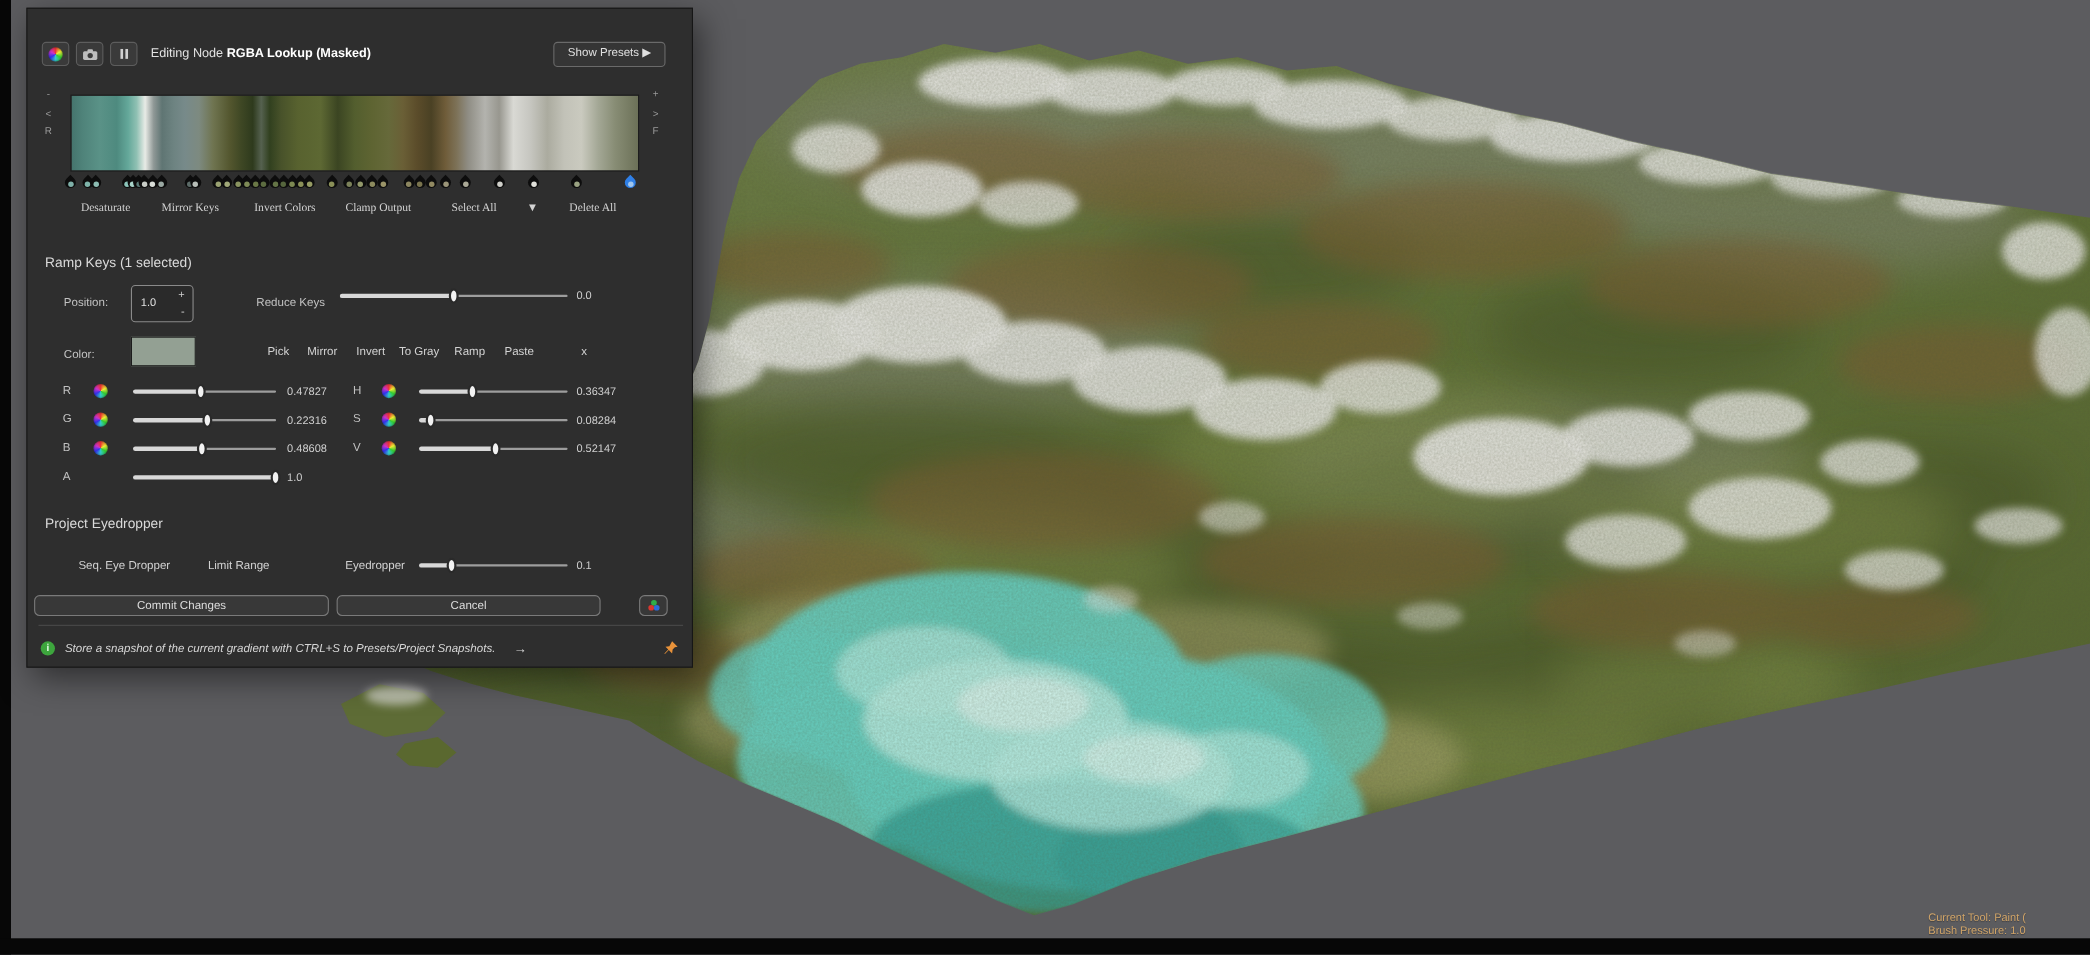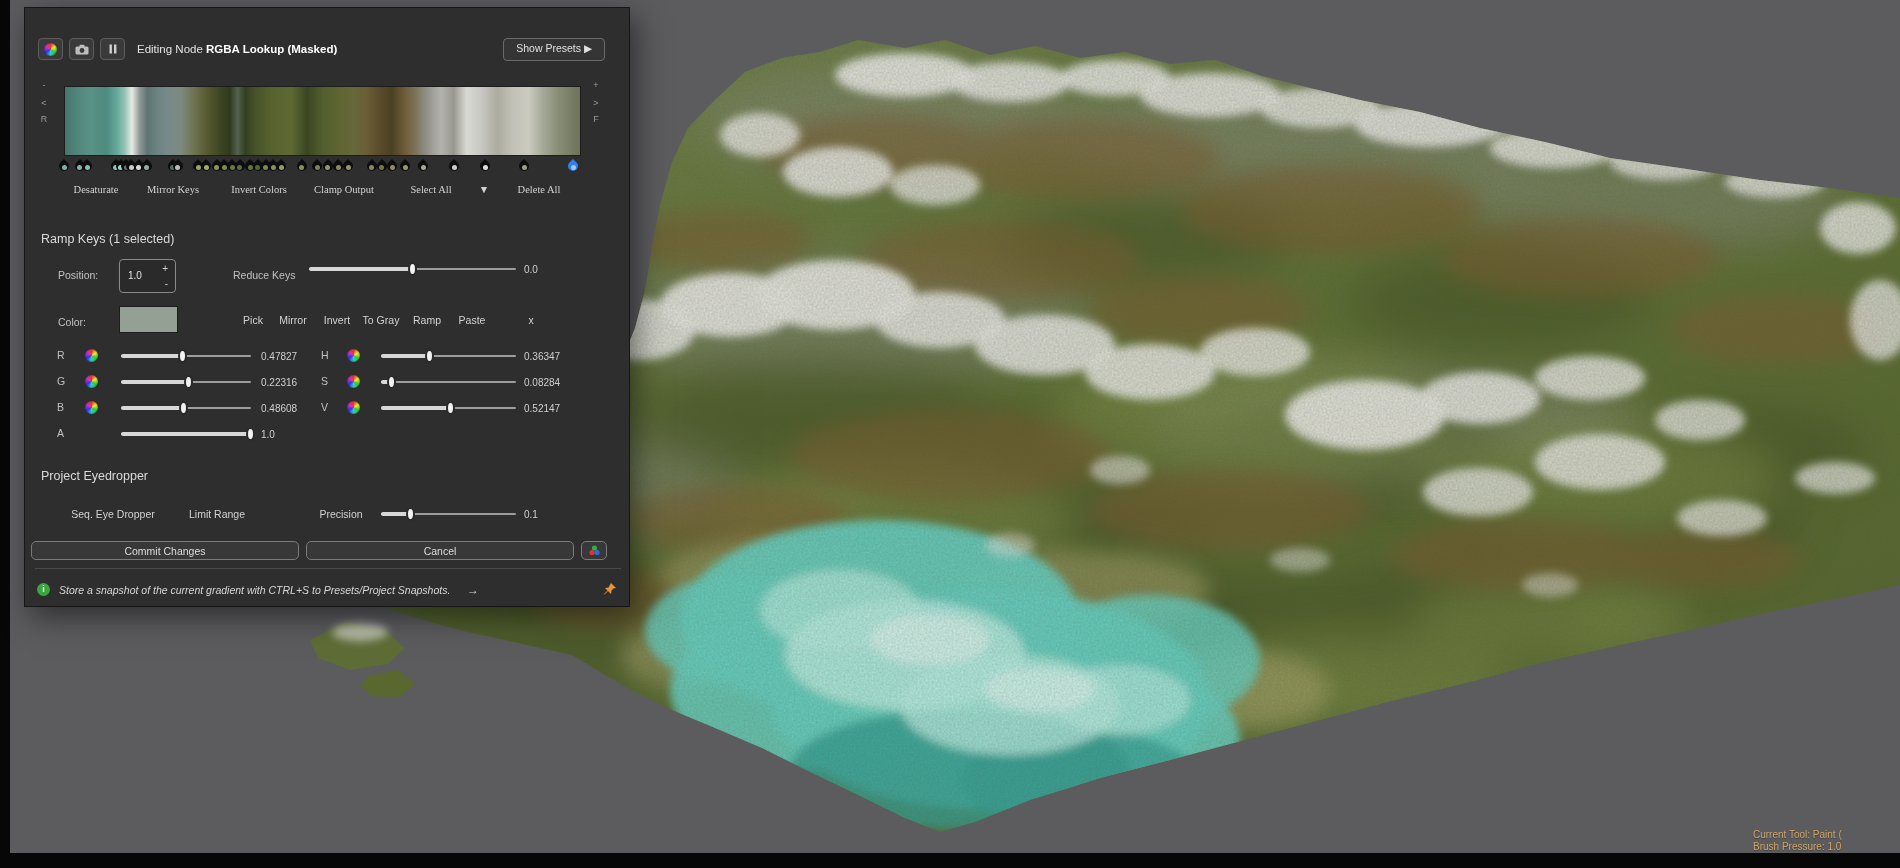--- a/index.html
+++ b/index.html
@@ -98,21 +98,21 @@
     box-shadow:inset 0 0 2px rgba(0,0,0,.6);
   }
   .text-btn{position:absolute;transform:translateX(-50%);font-size:10.5px;color:#d2d2d2;white-space:nowrap;}
   
   .big-btn{
     position:absolute;top:533px;height:19px;border:1px solid #7a7a7a;border-radius:5px;
     background:#383838;color:#dcdcdc;font-size:10.5px;text-align:center;line-height:18px;
     box-sizing:border-box;
   }
   #commit-btn{left:6px;width:268px;}
-  #cancel-btn{left:281px;width:268px;}
+  #cancel-btn{left:281px;width:240px;}
   #seq-color-btn{
     position:absolute;left:556px;top:533px;width:26px;height:19px;
     border:1px solid #7a7a7a;border-radius:5px;background:#383838;box-sizing:border-box;
   }
   #seq-color-btn .tri{position:absolute;left:7px;top:3px;width:11px;height:11px;}
   #footer-divider{position:absolute;left:10px;top:560px;width:586px;height:1px;background:#4a4a4a;}
   #hint-row{position:absolute;left:12px;top:573px;width:582px;height:20px;}
   #info-icon{
     position:absolute;left:0;top:2px;width:13px;height:13px;border-radius:50%;
     background:#3da53d;color:#eaffea;font-size:9px;font-weight:bold;
@@ -559,21 +559,21 @@
   <div class="slider" style="left:356px;top:392px;width:135px">
       <div class="track"></div>
       <div class="fill" style="width: 52.1%;"></div>
       <div class="handle" style="left: 52.1%;"></div>
     </div>
   <span class="val" style="left:499px;top:395px">0.52147</span>
 
   <div class="section-h" style="top:461px">Project Eyedropper</div>
   <span class="text-btn" style="left:88px;top:500px">Seq. Eye Dropper</span>
   <span class="text-btn" style="left:192px;top:500px">Limit Range</span>
-  <span class="text-btn" style="left:316px;top:500px">Precision</span>
+  <span class="text-btn" style="left:316px;top:500px">Eyedropper</span>
   <div class="slider" style="left:356px;top:498px;width:135px">
       <div class="track"></div>
       <div class="fill" style="width: 22%;"></div>
       <div class="handle" style="left: 22%;"></div>
     </div>
   <span class="val" style="left:499px;top:501px">0.1</span>
 
   <div class="big-btn" id="commit-btn">Commit Changes</div>
   <div class="big-btn" id="cancel-btn">Cancel</div>
   <div id="seq-color-btn">

